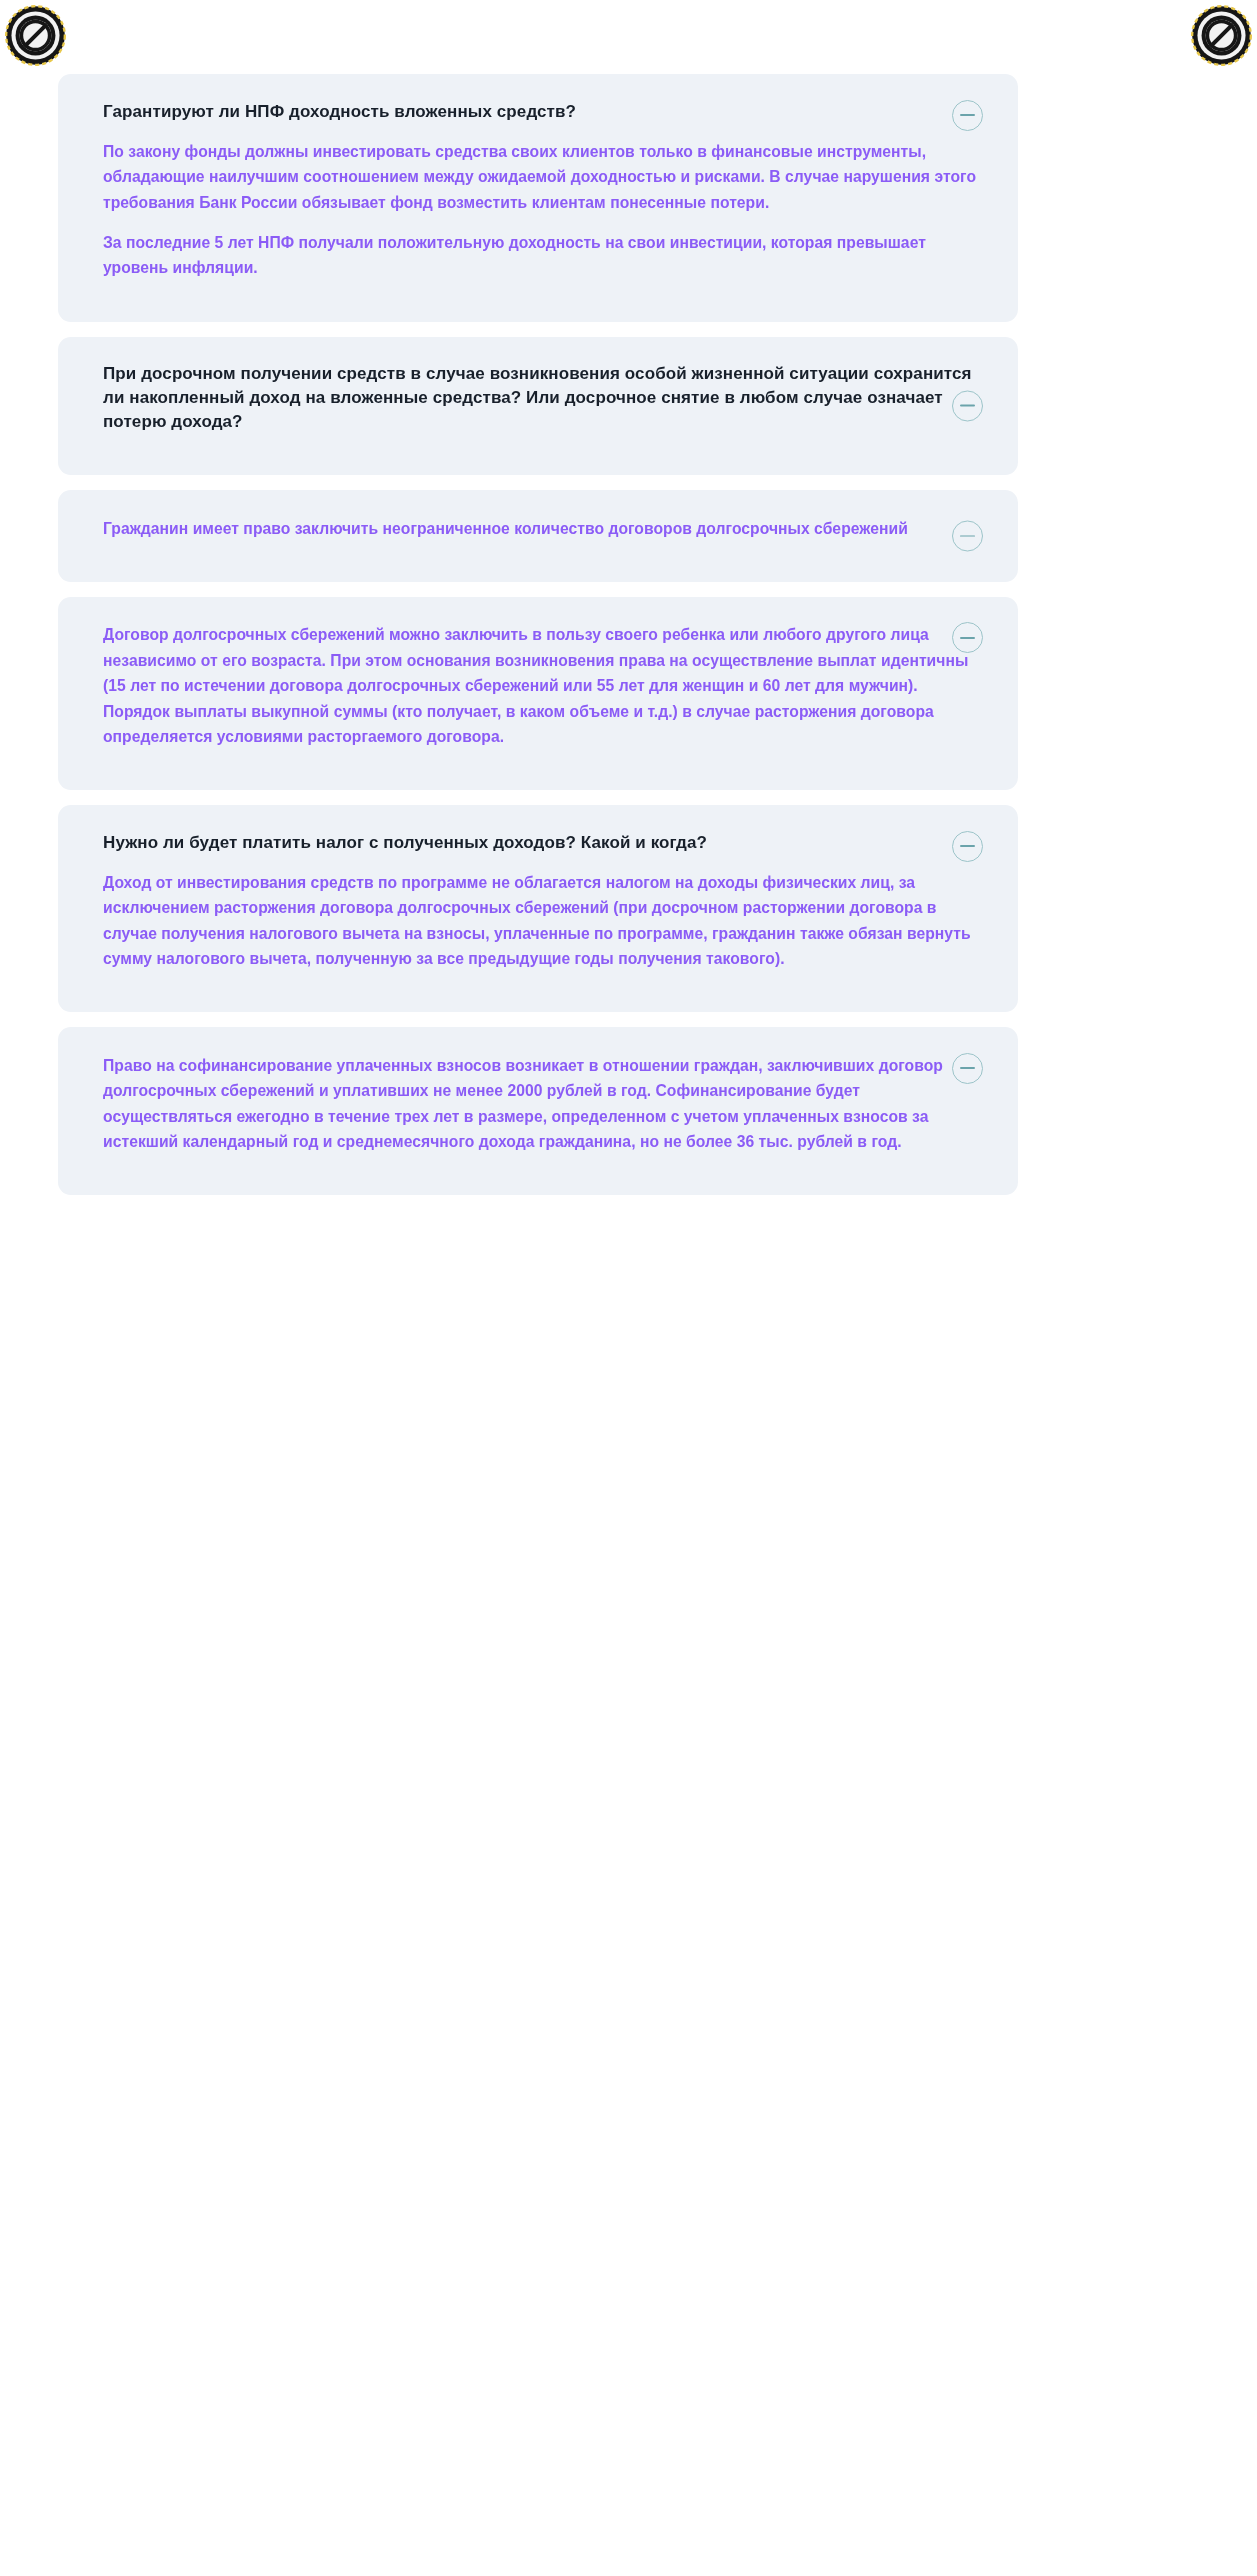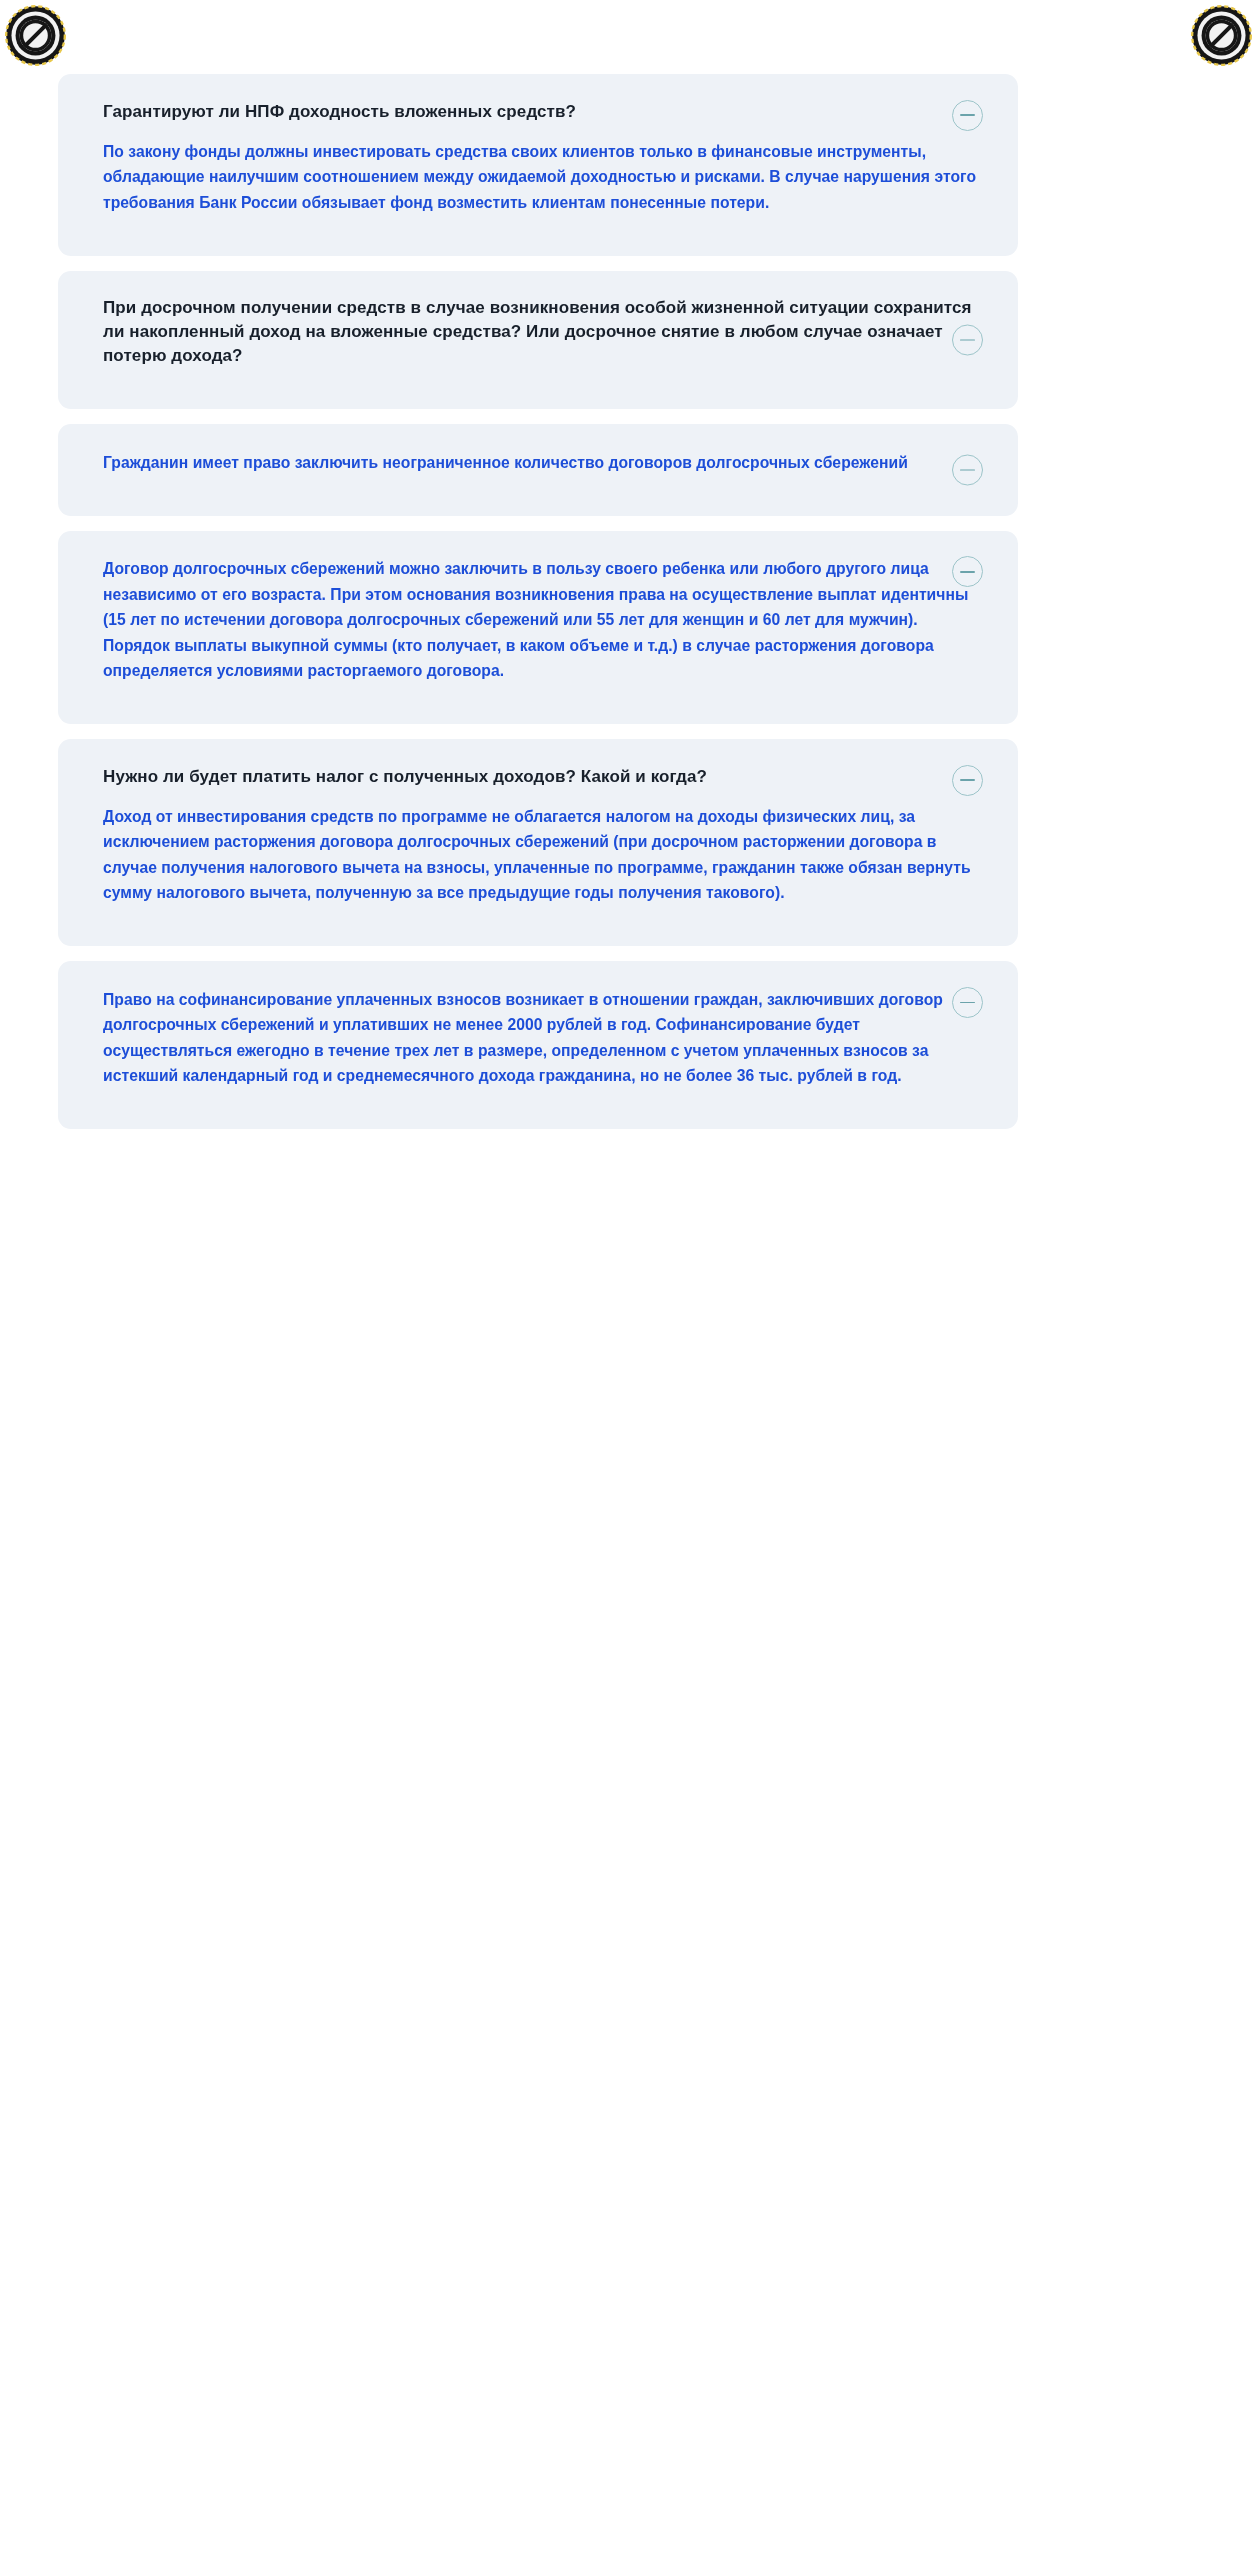--- a/index.html
+++ b/index.html
@@ -51,21 +51,21 @@
     letter-spacing: 0.1px;
     margin: 0 0 15px 0;
     max-width: 1001px;
     white-space: pre-line;
   }
 
   .faq-answer {
     font-size: 15.7px;
     line-height: 1.62;
     font-weight: 600;
-    color: #1d4ed8;
+    color: #8b5cf6;
     letter-spacing: 0.03px;
     margin: 0 0 15px 0;
     max-width: 1001px;
   }
   .faq-answer:last-child { margin-bottom: 0; }
 
   
   .faq-toggle {
     position: absolute;
     right: 35px;
@@ -121,20 +121,21 @@
       <line x1="33" y1="71" x2="71" y2="33" stroke="#161616" stroke-width="7"></line>
     </g>
   </svg>
 </div>
 
 <div class="faq-wrap">
 
   <section class="faq-item">
     <h3 class="faq-question">Гарантируют ли НПФ доходность вложенных средств?</h3>
     <p class="faq-answer">По закону фонды должны инвестировать средства своих клиентов только в финансовые инструменты, обладающие наилучшим соотношением между ожидаемой доходностью и рисками. В случае нарушения этого требования Банк России обязывает фонд возместить клиентам понесенные потери.</p>
+    <p class="faq-answer">За последние 5 лет НПФ получали положительную доходность на свои инвестиции, которая превышает уровень инфляции.</p>
     <button class="faq-toggle tg-top" aria-label="collapse">
       <span class="bar"></span>
     </button>
   </section>
 
   <section class="faq-item">
     <h3 class="faq-question">При досрочном получении средств в случае возникновения особой жизненной ситуации сохранится ли накопленный доход на вложенные средства? Или досрочное снятие в любом случае означает потерю дохода?</h3>
     <button class="faq-toggle tg-mid" aria-label="collapse">
       <span class="bar"></span>
     </button>

